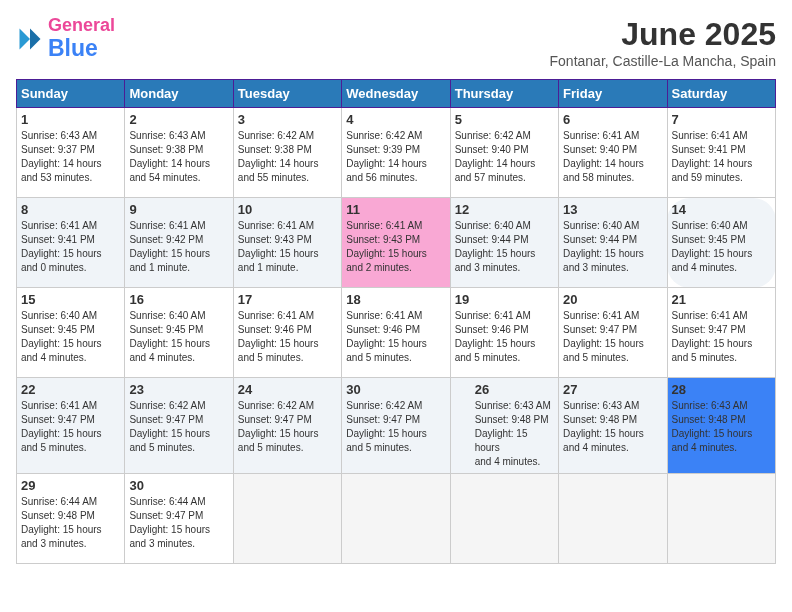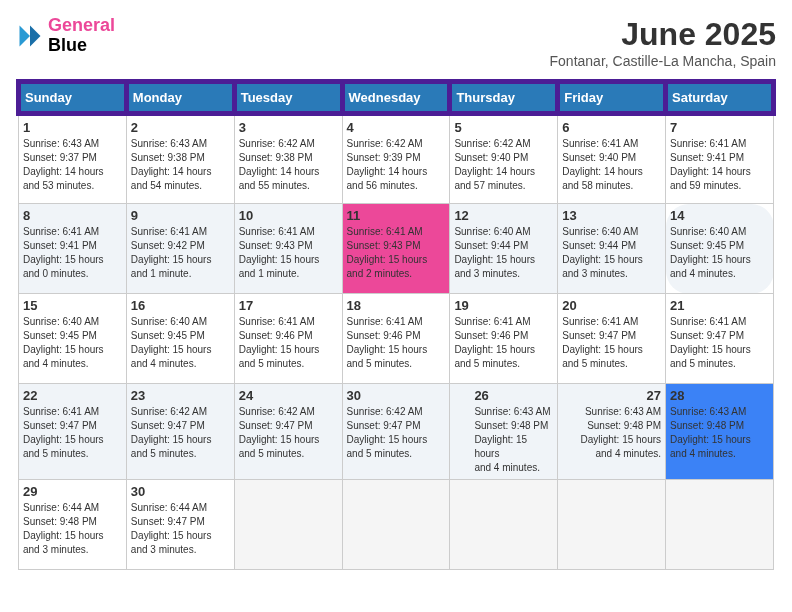--- a/index.html
+++ b/index.html
@@ -25,23 +25,23 @@
       display: flex;
       flex-direction: column;
       line-height: 1.1;
     }
     .logo-general {
       font-size: 18px;
       font-weight: bold;
       color: #ec4899;
     }
     .logo-blue {
-      font-size: 18px;
-      font-weight: bold;
-      color: #000000;
+      font-size: 23px;
+      font-weight: bold;
+      color: #3b82f6;
     }
     .logo-icon {
       width: 28px;
       height: 28px;
     }
     .title-area {
       text-align: right;
     }
     .month-title {
       font-size: 32px;
@@ -57,21 +57,21 @@
       border-collapse: collapse;
       border: 1px solid #ccc;
     }
     .calendar th {
       background-color: #2a7ab8;
       color: white;
       font-size: 13px;
       font-weight: bold;
       padding: 6px 4px;
       text-align: left;
-      border: 5px solid #4c1d95;
+      border: 1px solid #4c1d95;
     }
     .calendar td {
       vertical-align: top;
       font-size: 10px;
       color: #333;
       padding: 4px 4px;
       border: 1px solid #ccc;
       width: 14.28%;
       min-height: 80px;
       height: 90px;
@@ -166,21 +166,21 @@
           <div class="day-info">Sunrise: 6:41 AM<br>Sunset: 9:41 PM<br>Daylight: 15 hours<br>and 0 minutes.</div>
         </td>
         <td style="background: rgb(240, 244, 248);">
           <span class="day-number">9</span>
           <div class="day-info">Sunrise: 6:41 AM<br>Sunset: 9:42 PM<br>Daylight: 15 hours<br>and 1 minute.</div>
         </td>
         <td style="background: rgb(240, 244, 248);">
           <span class="day-number">10</span>
           <div class="day-info">Sunrise: 6:41 AM<br>Sunset: 9:43 PM<br>Daylight: 15 hours<br>and 1 minute.</div>
         </td>
-        <td style="background: #ec4899;">
+        <td style="background: #f9a8d4;">
           <span class="day-number">11</span>
           <div class="day-info">Sunrise: 6:41 AM<br>Sunset: 9:43 PM<br>Daylight: 15 hours<br>and 2 minutes.</div>
         </td>
         <td style="background: rgb(240, 244, 248);">
           <span class="day-number">12</span>
           <div class="day-info">Sunrise: 6:40 AM<br>Sunset: 9:44 PM<br>Daylight: 15 hours<br>and 3 minutes.</div>
         </td>
         <td style="background: rgb(240, 244, 248);">
           <span class="day-number">13</span>
           <div class="day-info">Sunrise: 6:40 AM<br>Sunset: 9:44 PM<br>Daylight: 15 hours<br>and 3 minutes.</div>
@@ -234,21 +234,21 @@
           <div class="day-info">Sunrise: 6:42 AM<br>Sunset: 9:47 PM<br>Daylight: 15 hours<br>and 5 minutes.</div>
         </td>
         <td style="background: rgb(240, 244, 248);">
           <span class="day-number">30</span>
           <div class="day-info">Sunrise: 6:42 AM<br>Sunset: 9:47 PM<br>Daylight: 15 hours<br>and 5 minutes.</div>
         </td>
         <td style="background: rgb(240, 244, 248); padding-left: 24px;">
           <span class="day-number">26</span>
           <div class="day-info">Sunrise: 6:43 AM<br>Sunset: 9:48 PM<br>Daylight: 15 hours<br>and 4 minutes.</div>
         </td>
-        <td style="background: rgb(240, 244, 248); text-align: right;">
+        <td style="background: rgb(240, 244, 248);">
           <span class="day-number">27</span>
           <div class="day-info">Sunrise: 6:43 AM<br>Sunset: 9:48 PM<br>Daylight: 15 hours<br>and 4 minutes.</div>
         </td>
         <td style="background: #3b82f6; margin-left: 36px;">
           <span class="day-number">28</span>
           <div class="day-info">Sunrise: 6:43 AM<br>Sunset: 9:48 PM<br>Daylight: 15 hours<br>and 4 minutes.</div>
         </td>
       </tr>
       <tr>
         <td style="background: rgb(255, 255, 255);">

